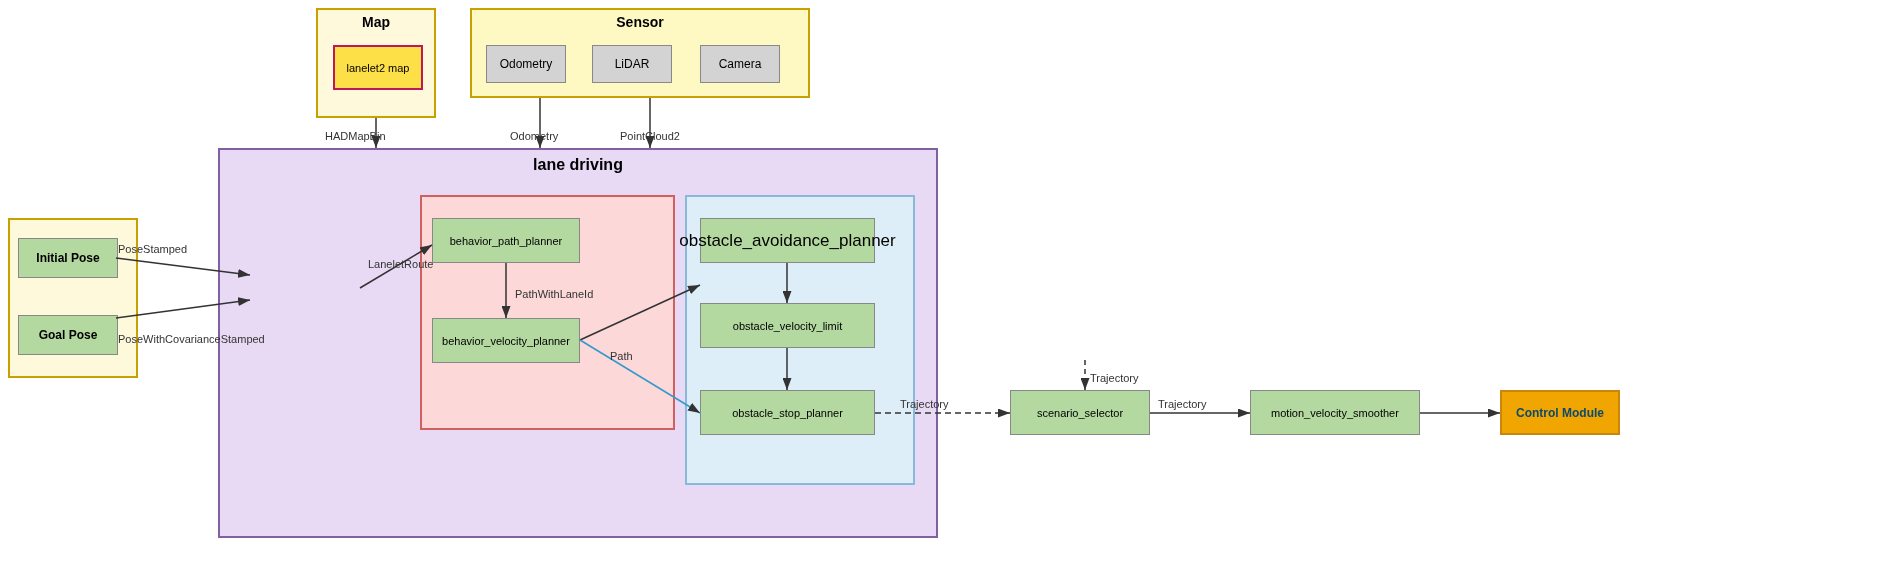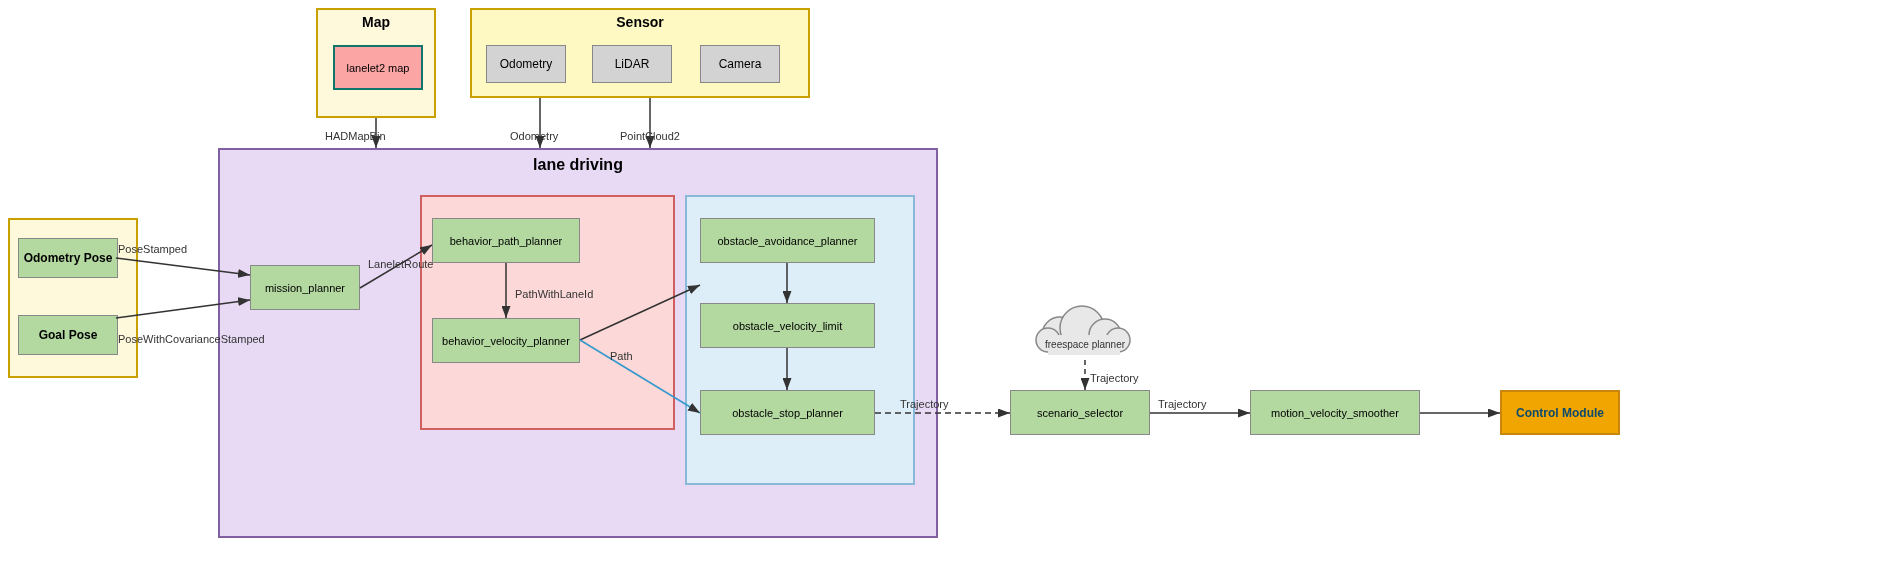--- a/index.html
+++ b/index.html
@@ -27,22 +27,22 @@
       align-items: center;
       justify-content: center;
       text-align: center;
       font-size: 12px;
     }
     .box-green {
       background: #b3d9a0;
       border: 1.5px solid #888;
     }
     .box-red-fill {
-      background: #fca5a5;
-      border: 2px solid #0f766e;
+      background: #fde047;
+      border: 2px solid #be185d;
     }
     .box-orange-fill {
       background: #f0a500;
       border: 2px solid #c8860a;
       color: #fff;
       font-weight: bold;
     }
 
     
     .region-map {
@@ -128,50 +128,47 @@
     </div>
 
     <div class="box" style="left:228px;top:35px;width:80px;height:38px;position:absolute;">
       <span>Camera</span>
     </div>
   </div>
 
   <div class="region-input">
 
     <div class="box box-green" style="left:8px;top:18px;width:100px;height:40px;position:absolute;font-weight:bold;">
-      <span>Odometry Pose</span>
+      <span>Initial Pose</span>
     </div>
 
     <div class="box box-green" style="left:8px;top:95px;width:100px;height:40px;position:absolute;font-weight:bold;">
       <span>Goal Pose</span>
     </div>
   </div>
 
   <div class="region-lane">
     <span class="region-label" style="top:6px;left:50%;transform:translateX(-50%);font-size:16px;">lane driving</span>
   </div>
 
   <div class="region-behavior"></div>
 
   <div class="region-obstacle"></div>
 
-  <div class="box box-green" style="position:absolute;left:250px;top:265px;width:110px;height:45px;">
-    <span style="font-size:11px;">mission_planner</span>
-  </div>
 
   <div class="box box-green" style="position:absolute;left:432px;top:218px;width:148px;height:45px;">
     <span style="font-size:11px;">behavior_path_planner</span>
   </div>
 
   <div class="box box-green" style="position:absolute;left:432px;top:318px;width:148px;height:45px;">
     <span style="font-size:11px;text-align:center;">behavior_velocity_planner</span>
   </div>
 
   <div class="box box-green" style="position:absolute;left:700px;top:218px;width:175px;height:45px;">
-    <span style="font-size:11px;">obstacle_avoidance_planner</span>
+    <span style="font-size:17px;">obstacle_avoidance_planner</span>
   </div>
 
   <div class="box box-green" style="position:absolute;left:700px;top:303px;width:175px;height:45px;">
     <span style="font-size:11px;">obstacle_velocity_limit</span>
   </div>
 
   <div class="box box-green" style="position:absolute;left:700px;top:390px;width:175px;height:45px;">
     <span style="font-size:11px;">obstacle_stop_planner</span>
   </div>
 
@@ -180,33 +177,20 @@
   </div>
 
   <div class="box box-green" style="position:absolute;left:1010px;top:390px;width:140px;height:45px;">
     <span style="font-size:11px;">scenario_selector</span>
   </div>
 
   <div class="box box-orange-fill" style="position:absolute;left:1500px;top:390px;width:120px;height:45px;">
     <span style="font-size:12px;font-weight:bold;color:#0c4a6e;">Control Module</span>
   </div>
 
-  <div style="position:absolute;left:1030px;top:290px;width:110px;height:70px;">
-    <svg width="110" height="70" viewBox="0 0 110 70">
-      <g fill="#e8e8e8" stroke="#888" stroke-width="1.5">
-        <circle cx="30" cy="45" r="18"></circle>
-        <circle cx="52" cy="38" r="22"></circle>
-        <circle cx="75" cy="45" r="16"></circle>
-        <circle cx="88" cy="50" r="12"></circle>
-        <circle cx="18" cy="50" r="12"></circle>
-        <rect x="18" y="45" width="72" height="20" fill="#e8e8e8" stroke="none"></rect>
-      </g>
-      <text x="55" y="58" text-anchor="middle" font-size="10" fill="#333" font-family="Arial">freespace planner</text>
-    </svg>
-  </div>
 
   <svg class="arrow-svg">
     <defs>
       <marker id="arrowhead" markerWidth="8" markerHeight="6" refX="8" refY="3" orient="auto">
         <polygon points="0 0, 8 3, 0 6" fill="#333"></polygon>
       </marker>
       <marker id="arrowhead-sm" markerWidth="7" markerHeight="5" refX="7" refY="2.5" orient="auto">
         <polygon points="0 0, 7 2.5, 0 5" fill="#333"></polygon>
       </marker>
     </defs>

